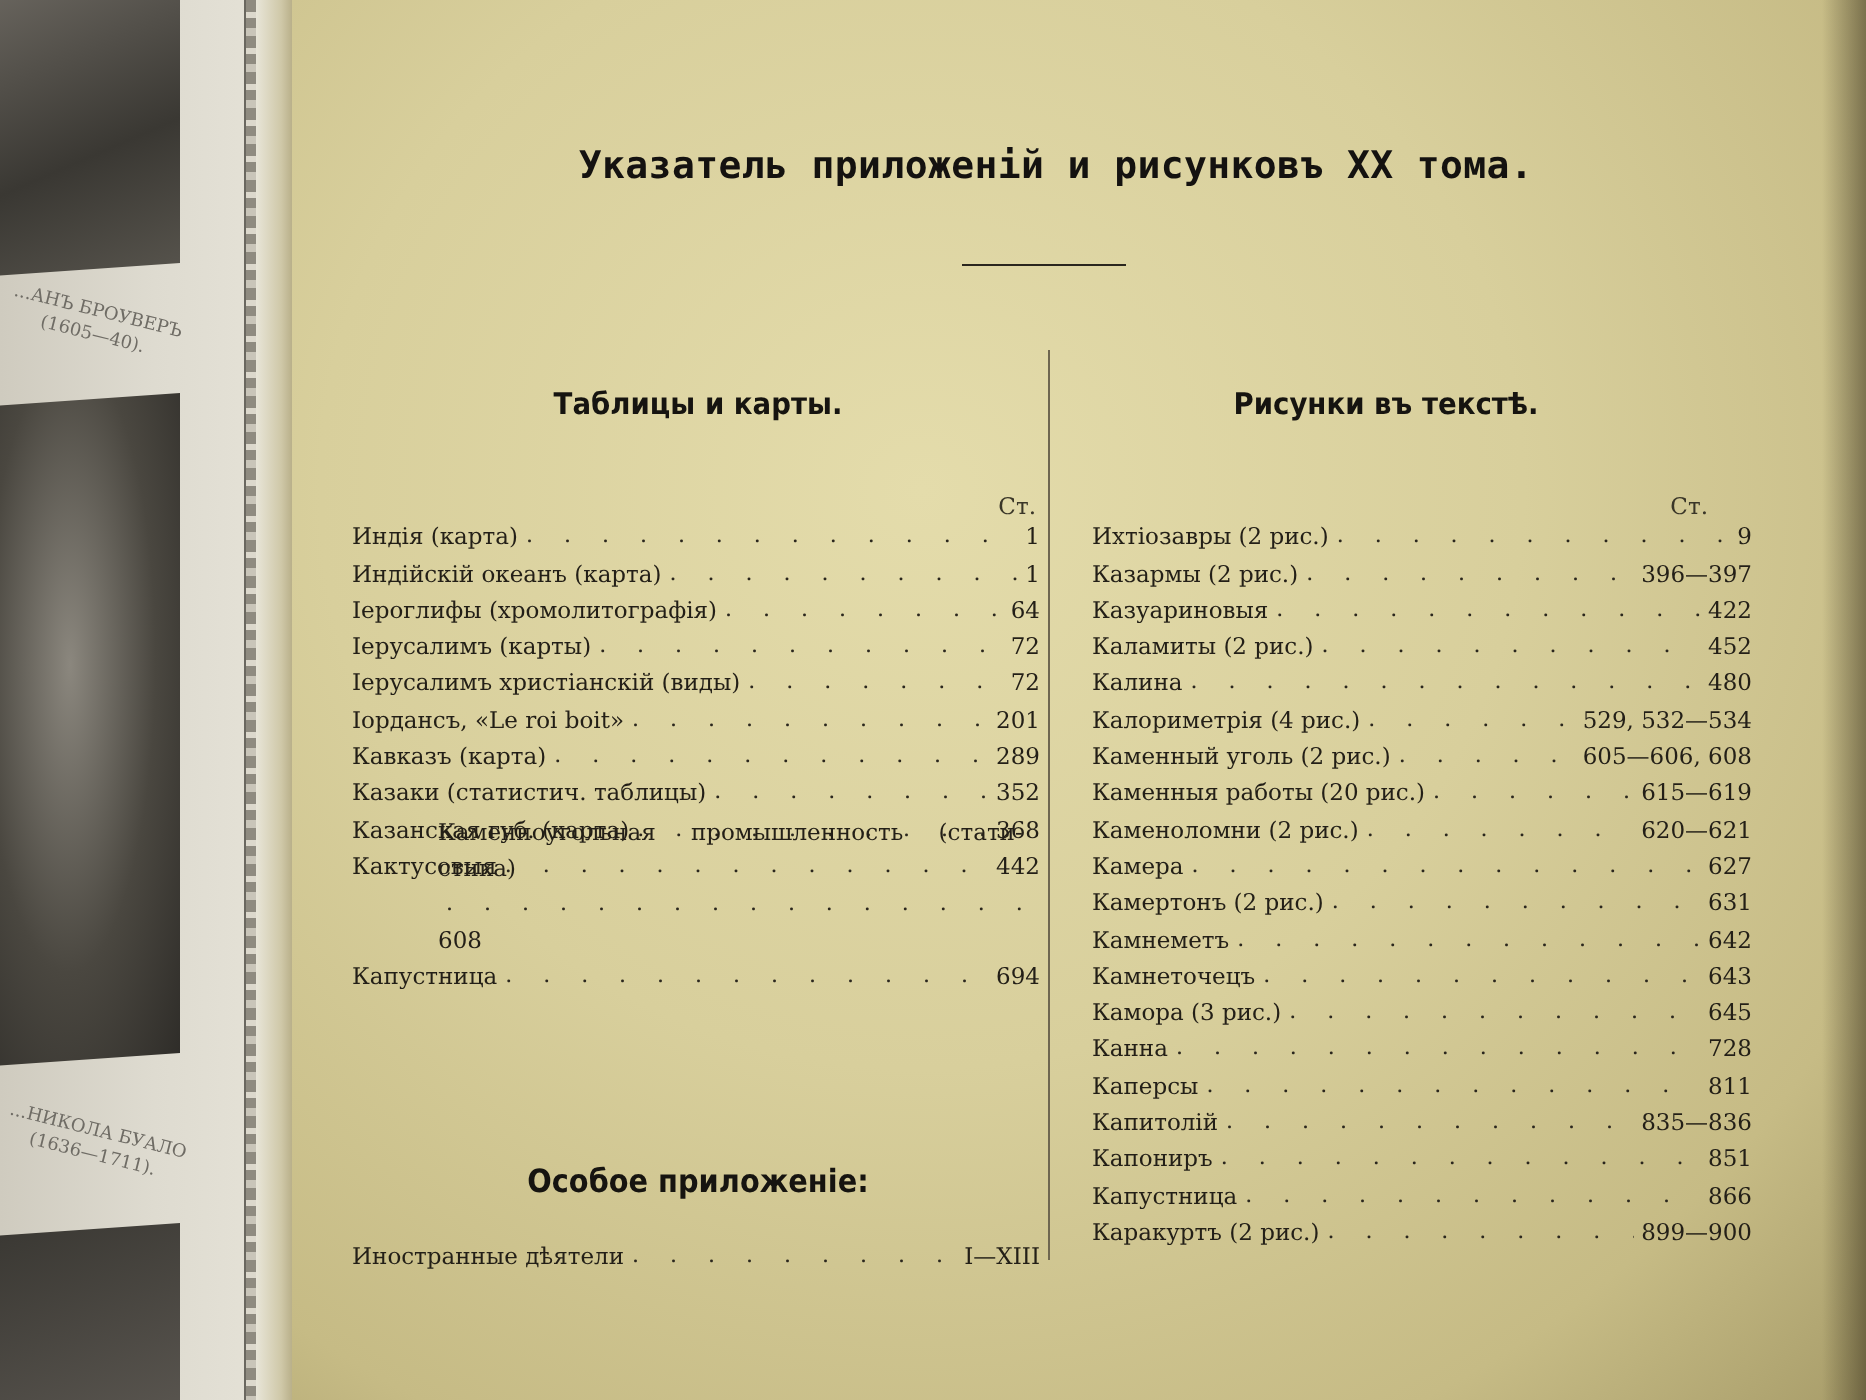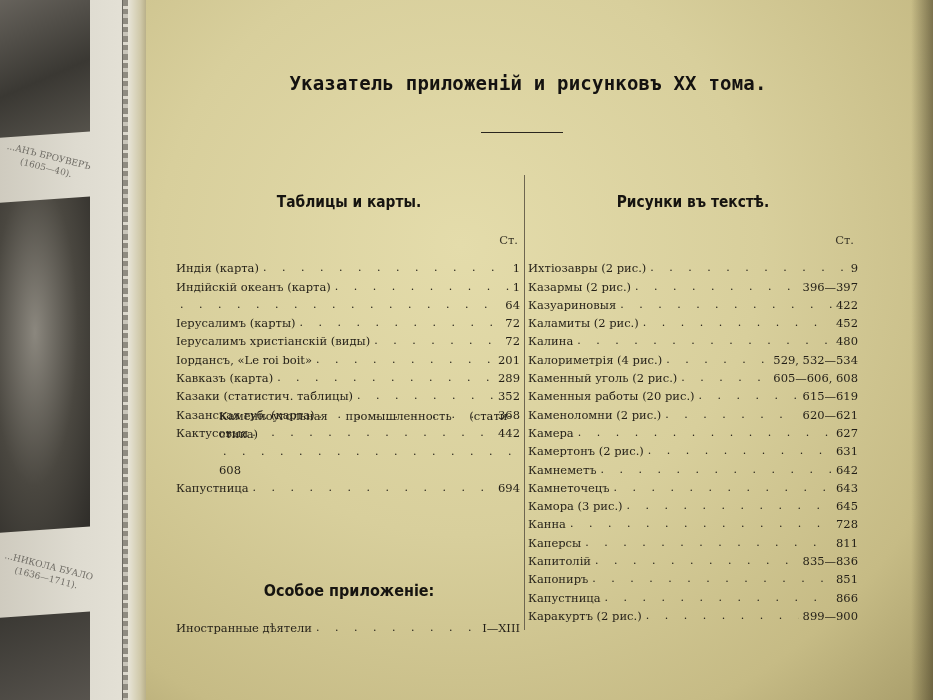--- a/index.html
+++ b/index.html
@@ -63,38 +63,38 @@
   .col.left  { left:30px;  width:346px; }
   .col.right { left:382px; width:330px; }
   .col-heading {
     position:absolute; left:0; width:100%; text-align:center;
     font-family:"DejaVu Sans", sans-serif; font-weight:bold; font-size:15px; color:#161410;
     transform:scaleX(0.92);
   }
   .col.left .col-heading  { top:193px; }
   .col.right .col-heading { top:193px; }
   .st-label {
-    position:absolute; right:4px; top:233px;
+    position:absolute; right:4px; top:246px;
     font-size:11.5px; color:#3a3628;
   }
   .entries { position:absolute; left:0; top:259px; width:100%; }
   .entry {
     display:flex; align-items:flex-end; height:18.3px;
     font-size:11.5px; line-height:18px; color:#231f17; white-space:nowrap;
   }
   .entry .label { flex:0 0 auto; }
   .entry .dots {
     flex:1 1 auto; overflow:hidden; margin:0 4px; color:#2a261d;
     letter-spacing:6px; font-size:11px;
   }
   .entry .dots::before { content:". . . . . . . . . . . . . . . . . . . . . . . . . . . . . . . . . . . . . . . . . . ."; }
   .entry .page-ref { flex:0 0 auto; text-align:right; }
   .entry.two-line { height:36.6px; flex-wrap:wrap; align-content:flex-end;margin-left:43px; }
   .entry.two-line .label-line1 { flex:0 0 100%; height:18px; word-spacing:14px; }
-  .col.right .entries { top:259px; }
+  .col.right .entries { top:259px;margin-left:18px; }
   .special-heading {
     position:absolute; left:0; width:100%; top:581px; text-align:center;
     font-family:"DejaVu Sans", sans-serif; font-weight:bold; font-size:16px; color:#161410;
     transform:scaleX(0.9);
   }
   .special-entry { position:absolute; left:0; width:100%; top:619px; }
   .col.left .entry { padding-right:2px; }
 </style>
 </head>
 <body>
@@ -122,20 +122,21 @@
           <span class="label">Индія (карта)</span>
           <span class="dots"></span>
           <span class="page-ref">1</span>
         </div>
       <div class="entry">
           <span class="label">Индійскій океанъ (карта)</span>
           <span class="dots"></span>
           <span class="page-ref">1</span>
         </div>
       <div class="entry">
+          <span class="label">Іероглифы (хромолитографія)</span>
           <span class="dots"></span>
           <span class="page-ref">64</span>
         </div>
       <div class="entry">
           <span class="label">Іерусалимъ (карты)</span>
           <span class="dots"></span>
           <span class="page-ref">72</span>
         </div>
       <div class="entry">
           <span class="label">Іерусалимъ христіанскій (виды)</span>

